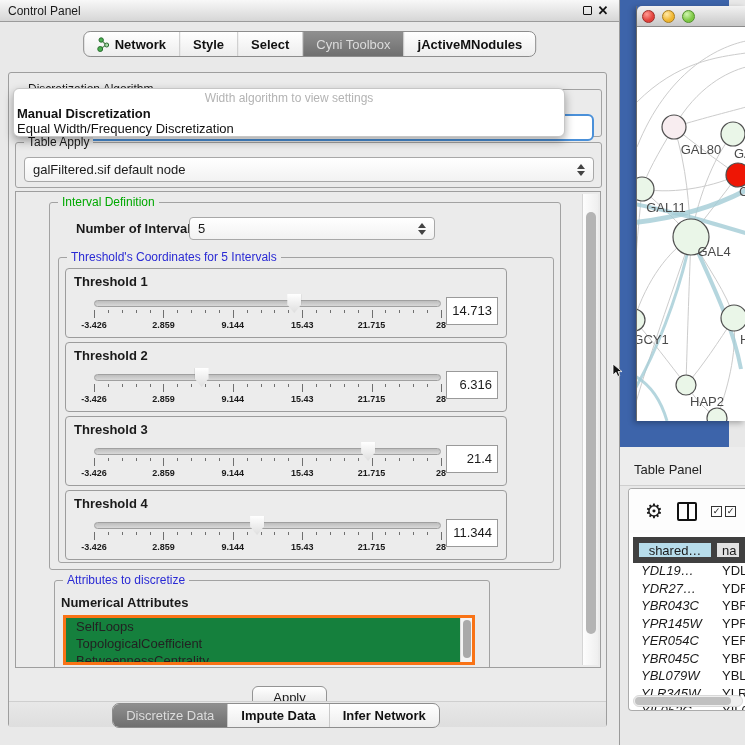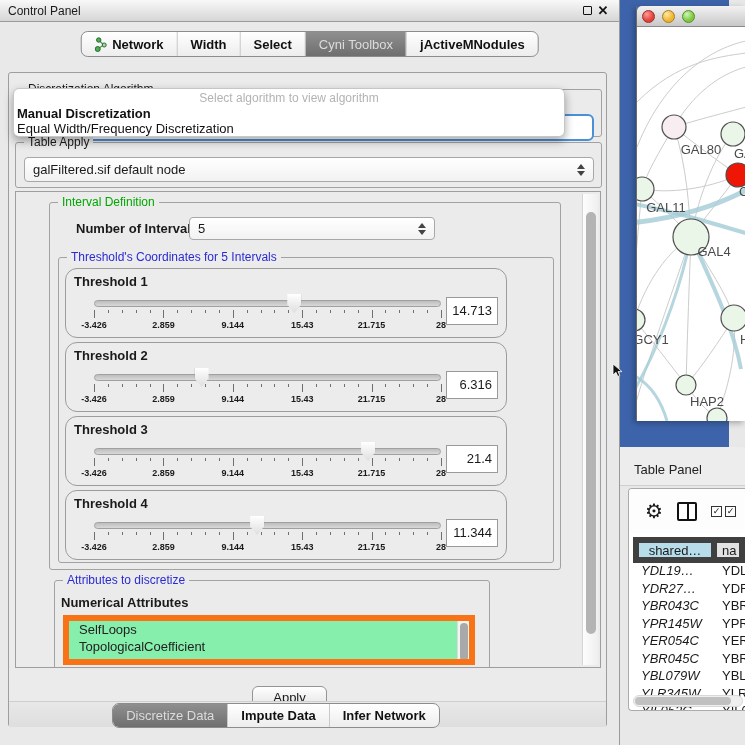--- a/index.html
+++ b/index.html
@@ -56,21 +56,21 @@
   .vscroll .vthumb { position:absolute; left:3px; top:18px; width:10px; height:422px;
                      background:#b4b4b4; border-radius:6px; }
 
   .interval-group { left:33px; top:10px; width:512px; height:368px; }
   .noi-label { position:absolute; left:26px; top:18px; font-weight:bold; font-size:13px; }
   .noi-combo { left:139px; top:14px; width:246px; height:23px; }
 
   .thresh-group { left:8px; top:54px; width:496px; height:306px; border:1px solid #a2a2a2;
                   border-radius:3px; position:absolute; }
   .tpanel { position:absolute; left:6px; width:442px; height:70px;
-            background:#ececec; border:1px solid #9c9c9c; border-radius:12px; }
+            background:#ececec; border:1px solid #9c9c9c; border-radius:4px; }
   .tp-title { position:absolute; left:8px; top:5px; font-weight:bold; font-size:13px; }
   .tp-row { position:absolute; left:0; top:24px; width:100%; height:44px; }
   .slider { position:absolute; left:28px; top:0; width:347px; height:44px; }
   .track { position:absolute; left:0; right:0; top:7px; height:7px; border-radius:4px;
            background:linear-gradient(#bdbdbd,#d9d9d9); border:1px solid #a0a0a0; }
   .thumb { position:absolute; top:1px; width:14px; height:19px;
            background:linear-gradient(#ffffff,#dedede);
            clip-path:polygon(0 0,100% 0,100% 55%,50% 100%,0 55%);
            filter:drop-shadow(0 0 1px #777); transform:translateX(-50%); }
   .ticks { position:absolute; left:0; right:0; top:17px; height:8px; }
@@ -78,22 +78,22 @@
   .tick.tall { height:8px; }
   .ticklabels { position:absolute; left:0; right:0; top:27px; height:12px; }
   .ticklabel { position:absolute; transform:translateX(-50%); font-size:9px; font-weight:bold;
                color:#1a1a1a; white-space:nowrap; }
   .valuebox { position:absolute; right:8px; top:4px; width:52px; height:28px; background:#fff;
               border:1px solid #9a9a9a; text-align:right; line-height:26px; padding-right:5px;
               font-size:13px; }
 
   .attr-group { left:38px; top:388px; width:436px; height:150px; }
   .attr-sub { position:absolute; left:6px; top:14px; font-weight:bold; font-size:13px; }
-  .listbox { position:absolute; left:8px; top:34px; width:412px; height:50px; background:#86efac;
-             border:6px solid #f97316; overflow:hidden; }
+  .listbox { position:absolute; left:8px; top:34px; width:412px; height:50px; background:#15803d;
+             border:3px solid #f97316; overflow:hidden; }
   .litem { padding-left:10px; font-size:13px; line-height:17px; color:#222; white-space:nowrap; }
   .list-scroll { position:absolute; right:0; top:0; bottom:0; width:12px; background:#f4f4f4;
                  border-left:1px solid #dcdcdc; }
   .list-thumb { position:absolute; left:2px; top:2px; width:8px; height:38px; background:#a9a9a9;
                 border-radius:5px; }
 
   .apply-row { position:absolute; left:0; top:595px; width:100%; height:33px; text-align:center; }
   .apply-btn { display:inline-block; margin-top:18px; padding:3px 20px; font-size:13px;
                background:linear-gradient(#ffffff,#e2e2e2); border:1px solid #949494;
                border-radius:6px; transform:translateX(-18px); }
@@ -175,21 +175,21 @@
     <div class="tab">
       <svg width="13" height="15" viewBox="0 0 13 15">
         <path d="M4 3 L9 8 L3 12" stroke="#5e8f5e" stroke-width="1.2" fill="none"></path>
         <circle cx="4" cy="3" r="2.2" fill="#49b04f" stroke="#2c6b31"></circle>
         <circle cx="3" cy="12" r="2.5" fill="#49b04f" stroke="#2c6b31"></circle>
         <circle cx="9.5" cy="8" r="2" fill="#a9d9a9" stroke="#2c6b31"></circle>
       </svg>
       <span>Network</span>
     </div>
     <div class="tab">
-        <span>Width</span>
+        <span>Style</span>
       </div>
     <div class="tab">
         <span>Select</span>
       </div>
     <div class="tab selected">
         <span>Cyni Toolbox</span>
       </div>
     <div class="tab">
         <span>jActiveMNodules</span>
       </div>
@@ -439,21 +439,21 @@
       </div>
     </div>
 
     <div class="apply-row">
       <span class="apply-btn">Apply</span>
     </div>
     <div class="bottom-strip"></div>
   </div>
 
   <div class="popup">
-    <div class="popup-hint">Select algorithm to view algorithm</div>
+    <div class="popup-hint">Width algorithm to view settings</div>
     <div class="popup-opt bold">Manual Discretization</div>
     <div class="popup-opt">Equal Width/Frequency Discretization</div>
   </div>
 
   <div class="bottom-tabs">
     <div class="inner">
       <div class="tab selected">
           <span>Discretize Data</span>
         </div>
       <div class="tab">

